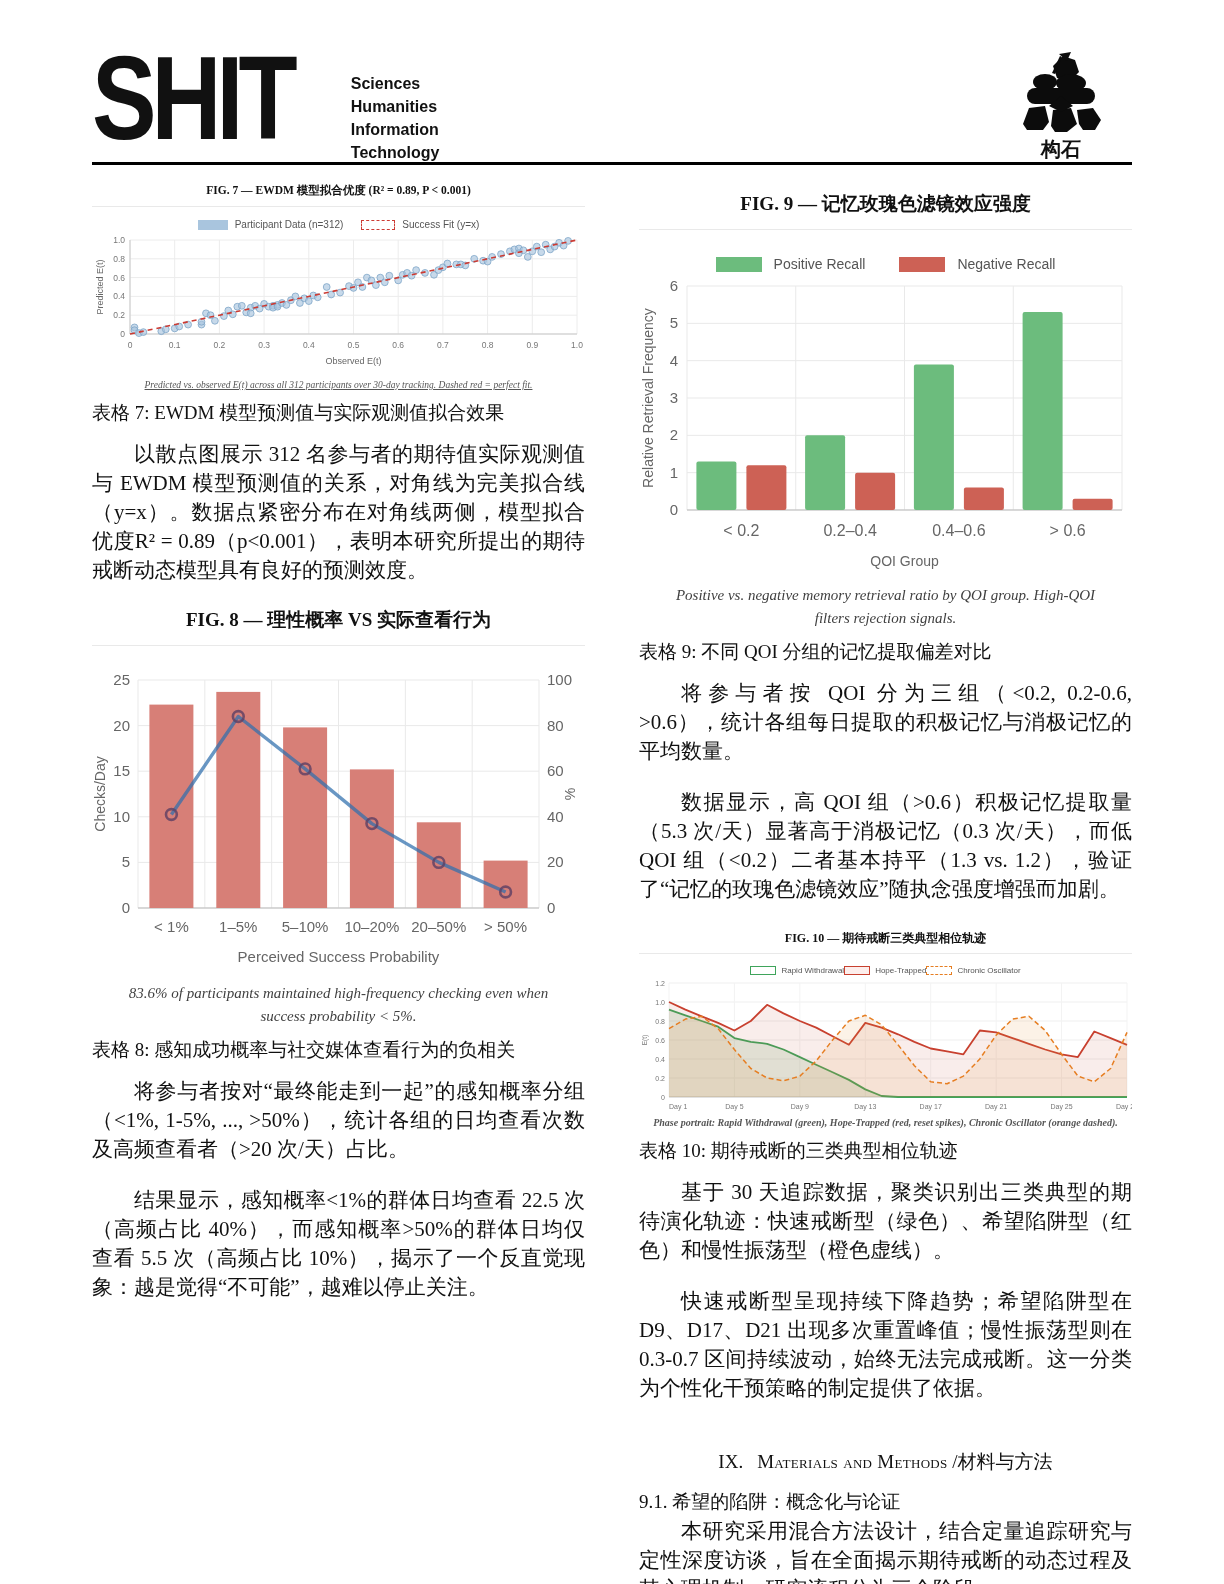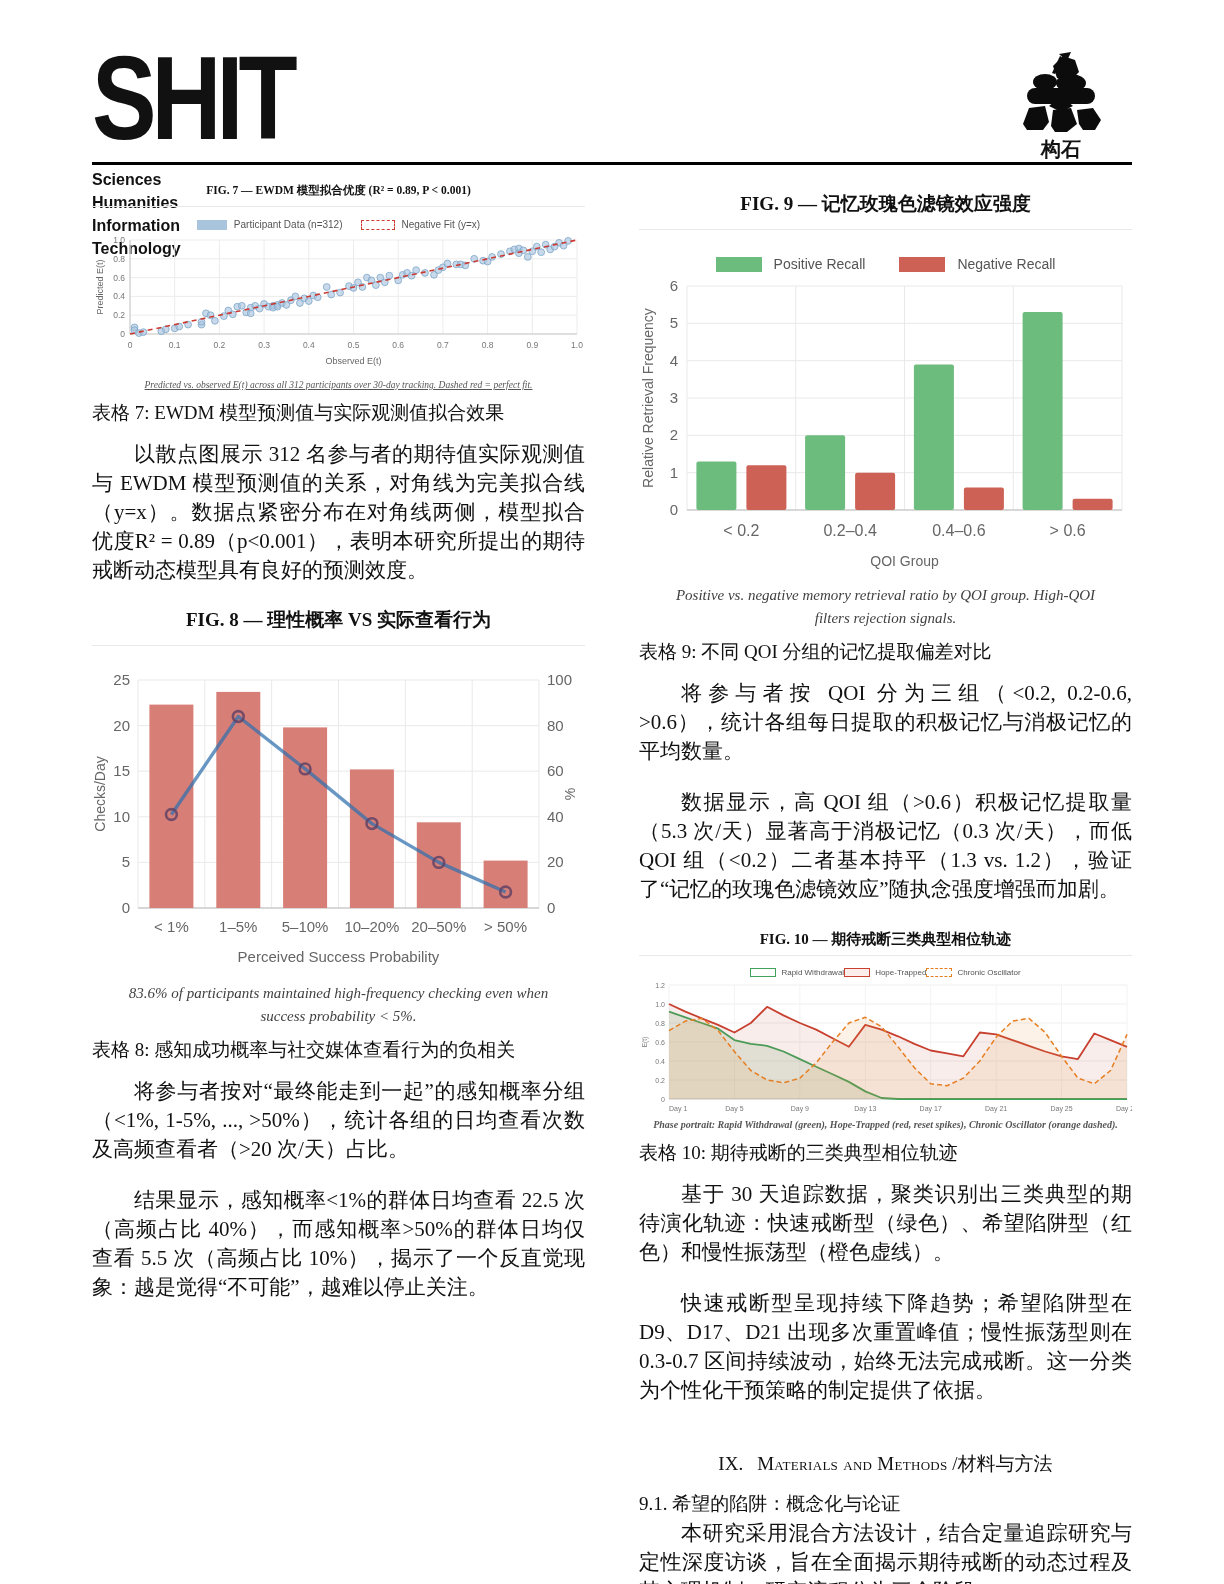--- a/index.html
+++ b/index.html
@@ -1,36 +1,36 @@
 <!DOCTYPE html>
 <html><head>
 <meta charset="utf-8">
 <style>
   html,body{margin:0;padding:0;background:#888;}
   .page{width:1224px;min-height:1584px;background:#fff;margin:0 auto;box-sizing:border-box;
         padding:52px 92px 60px 92px;font-family:"Liberation Serif","DejaVu Serif",serif;color:#111;}
   
   header{display:flex;justify-content:space-between;align-items:flex-start;height:104px;}
-  .brand{display:flex;gap:14px;flex-direction:column;}
+  .brand{display:flex;gap:14px;}
   .shit{font-family:"Liberation Sans","DejaVu Sans",sans-serif;font-weight:900;font-size:118px;
         line-height:0.78;letter-spacing:-6px;transform:scaleX(.82);transform-origin:left top;}
-  .words{margin-top:10px;font-family:"Liberation Sans","DejaVu Sans",sans-serif;
+  .words{margin-top:20px;font-family:"Liberation Sans","DejaVu Sans",sans-serif;
          font-weight:bold;font-size:16px;line-height:23px;}
   .pub-logo{text-align:center;width:110px;margin-right:16px;}
   .pub-logo .lbl{font-family:Liberation Serif, serif;font-weight:bold;font-size:20px;margin-top:-2px;}
   .rule{border:none;border-top:3px solid #000;margin:6px 0 16px;}
   
   .columns{display:flex;gap:54px;align-items:flex-start;}
   .col{width:493px;flex:0 0 493px;}
   
   .fig{margin:0 0 8px;}
   .fig-title{text-align:center;font-weight:bold;}
   .fig-title-sm{font-size:11.5px;margin:2px 0 8px;}
   .fig-title-lg{font-size:19px;margin:10px 0 12px;}
-  .fig-title-xs{font-size:15px;margin:2px 0 6px;}
+  .fig-title-xs{font-size:12px;margin:2px 0 6px;}
   .fig-box{border-top:1px solid #e9e9e9;padding-top:12px;}
   .legend{display:flex;justify-content:center;align-items:center;gap:34px;color:#555;
           font-family:"Liberation Sans","DejaVu Sans",sans-serif;}
   .legend .li{display:flex;align-items:center;gap:12px;}
   .legend-sm{font-size:10px;margin-bottom:4px;gap:18px;}
   .legend-sm .li{gap:7px;}
   .legend-lg{font-size:14px;margin-bottom:8px;}
   .legend-xs{font-size:8px;margin-bottom:2px;gap:0;}
   .legend-xs .li{gap:5px;}
   .chart svg{display:block;width:100%;height:auto;}
@@ -94,21 +94,21 @@
       <figure class="fig">
         <div class="fig-title fig-title-sm">FIG. 7 — EWDM 模型拟合优度 (R² = 0.89, P &lt; 0.001)</div>
         <div class="fig-box">
           <div class="legend legend-sm" id="legend-fig7">
               <span class="li">
                 <span style="display:inline-block;width:30px;height:10px;background:#a9c5de;border:none;box-sizing:border-box;"></span>
                 <span>Participant Data (n=312)</span>
               </span>
               <span class="li">
                 <span style="display:inline-block;width:34px;height:10px;background:#fff;border:1.5px dashed #cc3b33;box-sizing:border-box;"></span>
-                <span>Negative Fit (y=x)</span>
+                <span>Success Fit (y=x)</span>
               </span>
             </div>
           <div class="chart" id="chart-fig7">
               <svg viewBox="0 0 493 140" width="493" height="140">
                 <line x1="38" y1="6" x2="38" y2="100" stroke="#ececec" stroke-width="1"></line>
                 <text x="38" y="114" font-size="8.5" fill="#777" text-anchor="middle">0</text>
                 <line x1="82.7" y1="6" x2="82.7" y2="100" stroke="#ececec" stroke-width="1"></line>
                 <text x="82.7" y="114" font-size="8.5" fill="#777" text-anchor="middle">0.1</text>
                 <line x1="127.4" y1="6" x2="127.4" y2="100" stroke="#ececec" stroke-width="1"></line>
                 <text x="127.4" y="114" font-size="8.5" fill="#777" text-anchor="middle">0.2</text>

